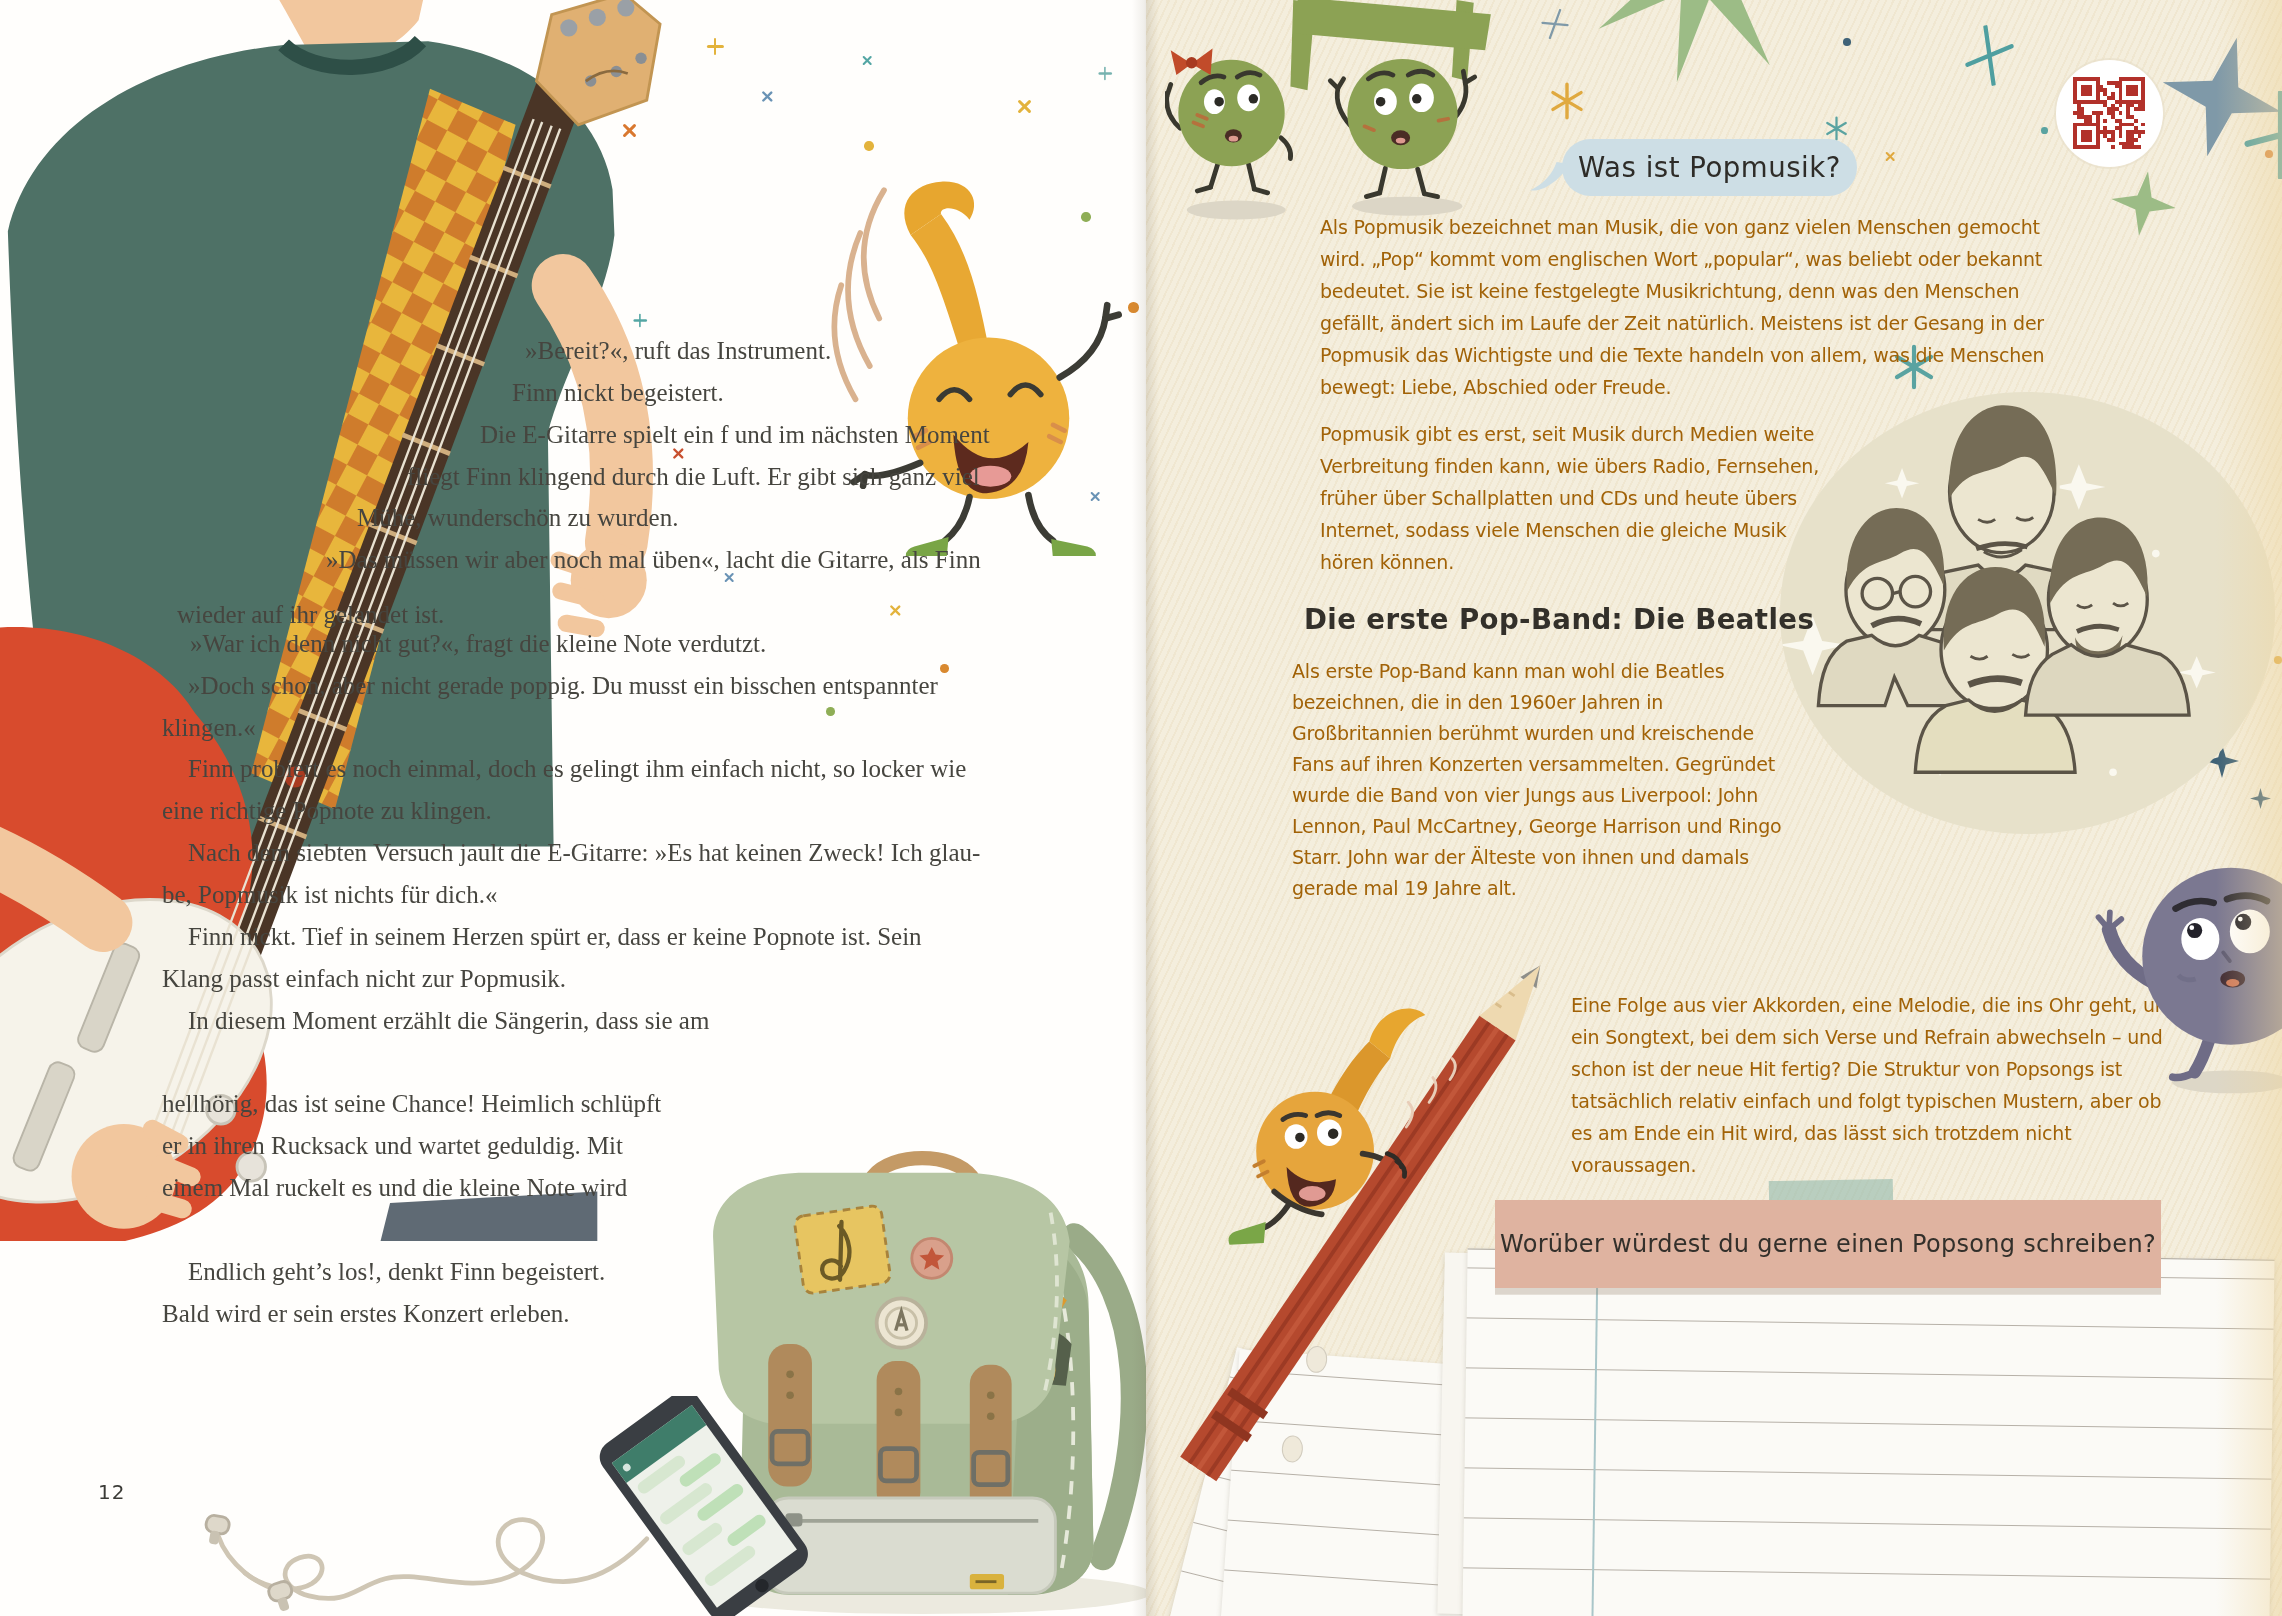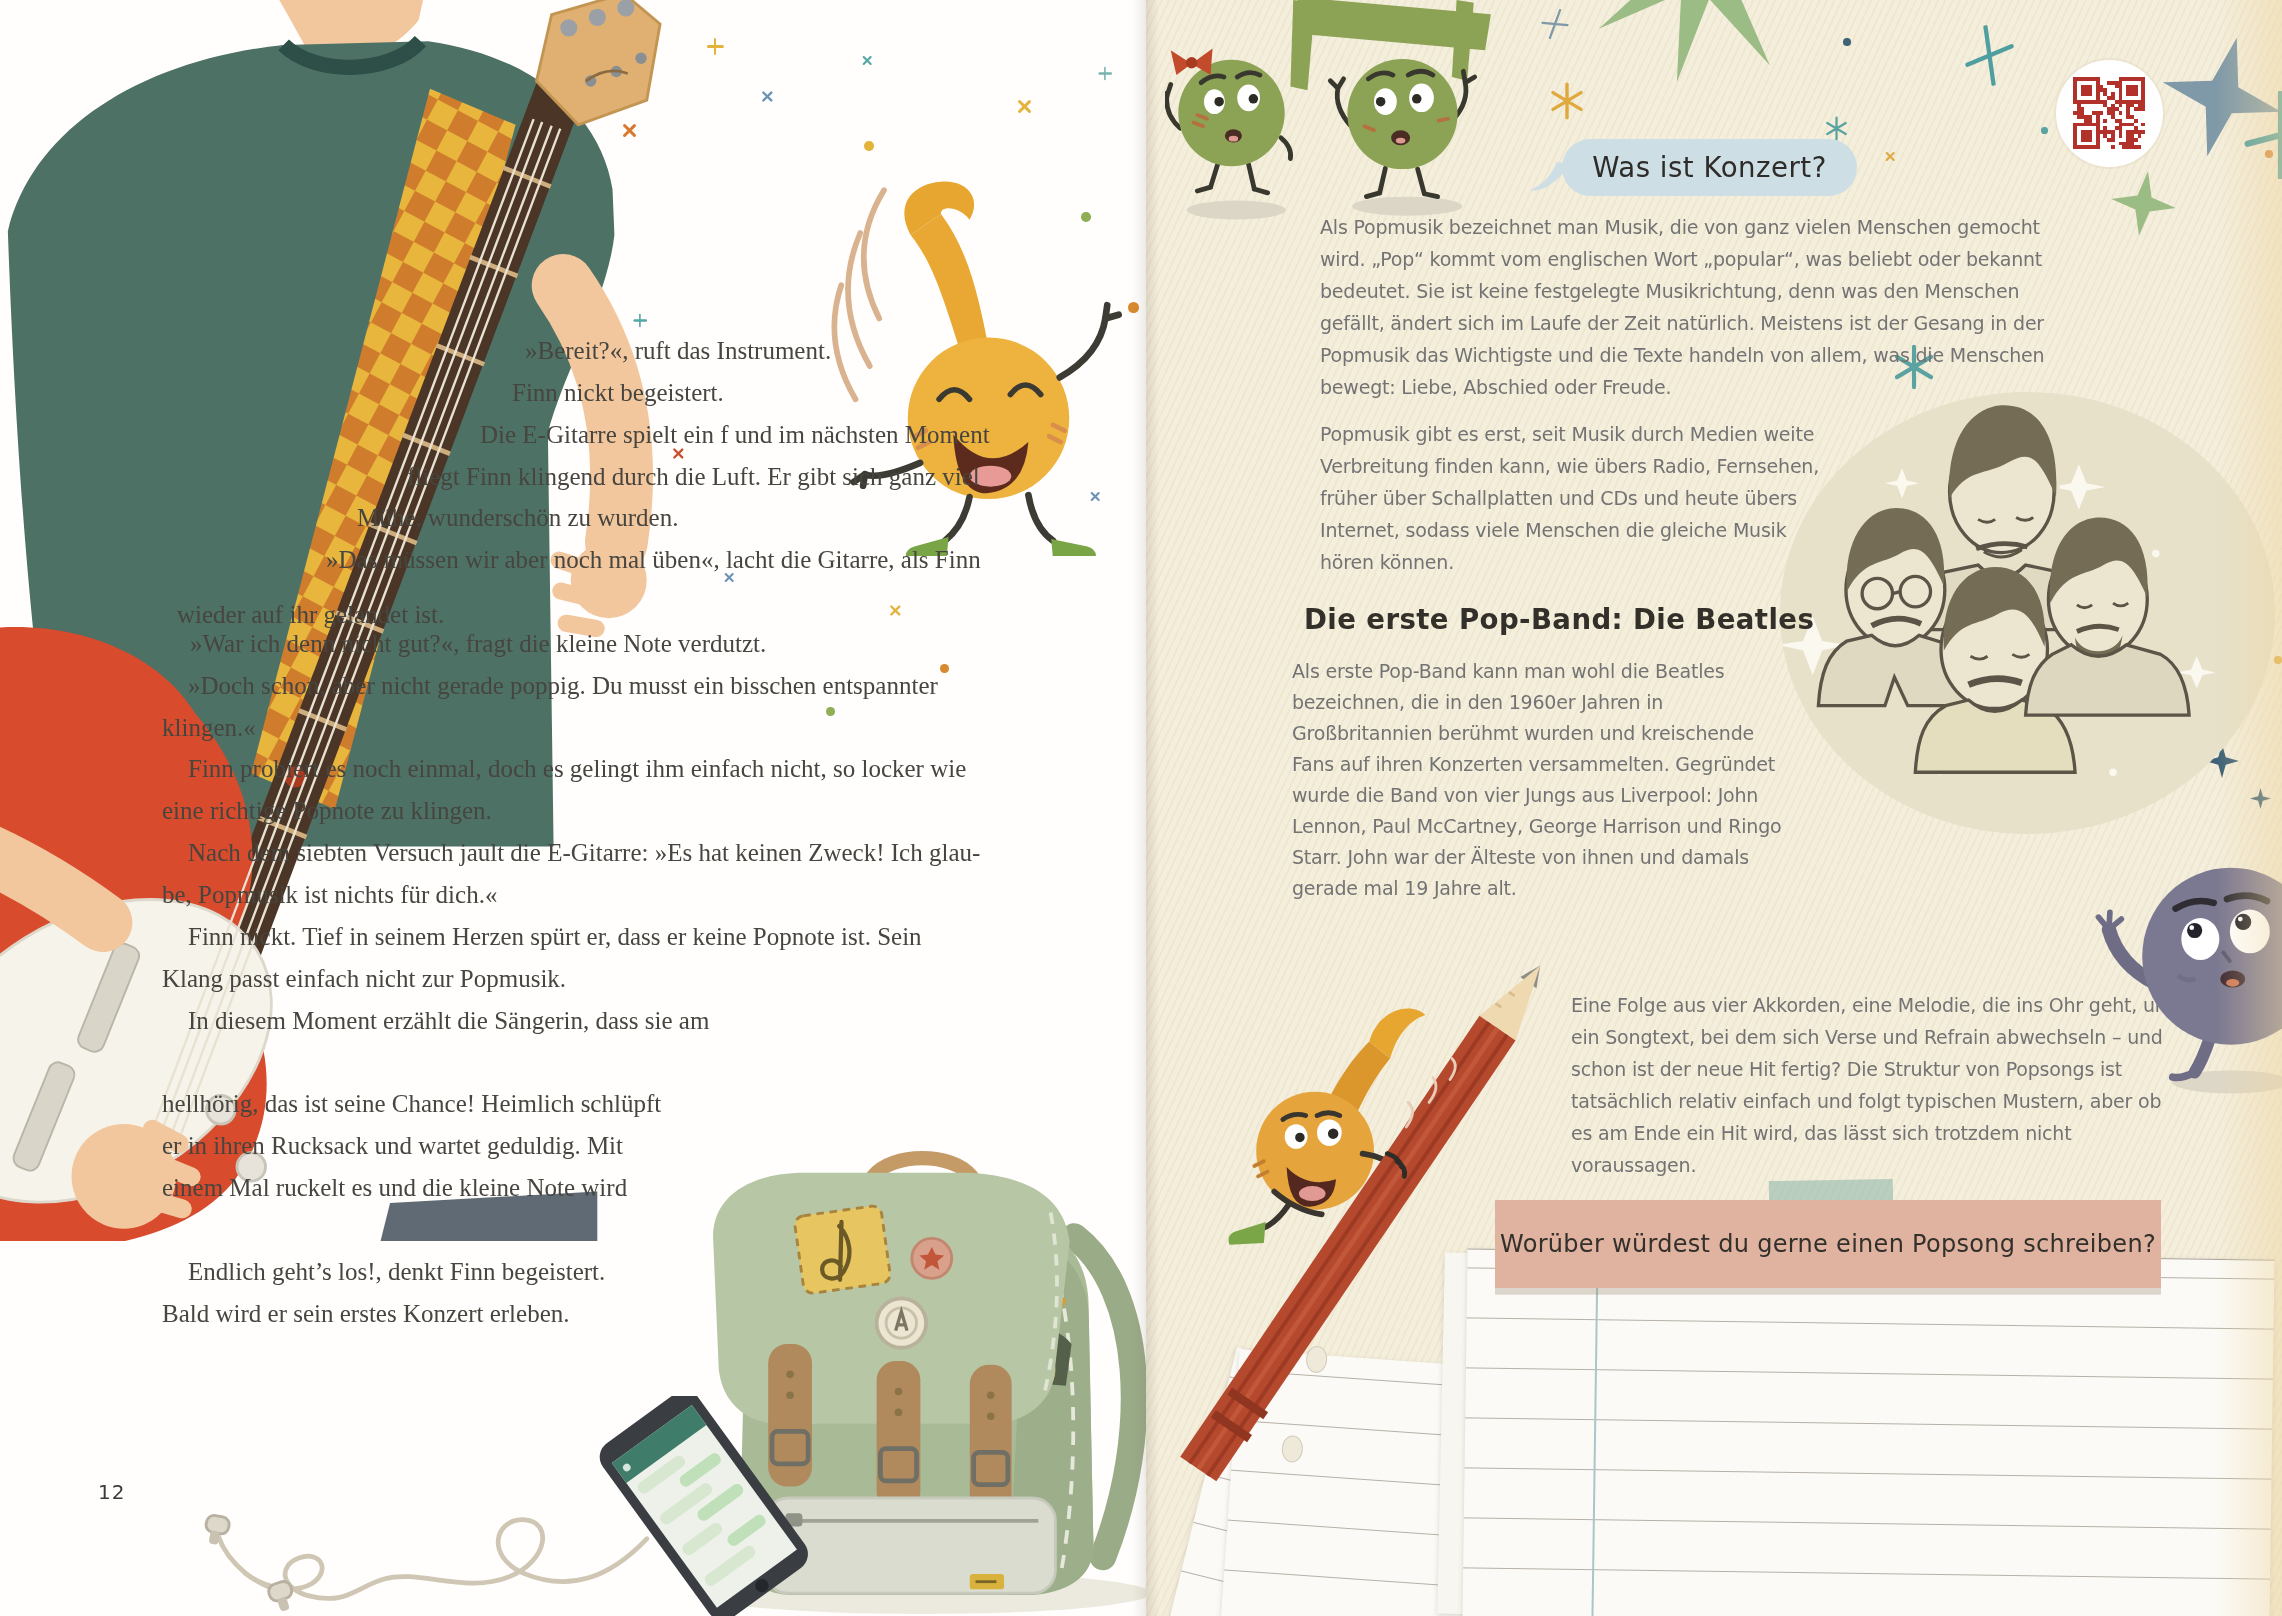--- a/index.html
+++ b/index.html
@@ -20,21 +20,21 @@
   .dot{position:absolute;border-radius:50%;}
   
   #gutter{left:1132px;top:0;width:27px;height:1617px;
     background:linear-gradient(to right,rgba(0,0,0,0),rgba(110,100,80,.10) 45%,rgba(110,100,80,.16) 55%,rgba(0,0,0,0));}
   
   #page-right{left:1146px;top:0;width:1137px;height:1617px;background:#f4eedd;}
   #page-right::before{content:"";position:absolute;inset:0;
     background:repeating-linear-gradient(115deg,rgba(233,219,188,.38) 0 1.9px,rgba(0,0,0,0) 1.9px 6.7px);}
   #page-right::after{content:"";position:absolute;top:0;right:0;width:67px;height:1617px;
     background:linear-gradient(to left,rgba(238,214,160,.5),rgba(238,214,160,0));}
-  .hand{font-family:"DejaVu Sans","Liberation Sans",sans-serif;color:#737373;}
+  .hand{font-family:"DejaVu Sans","Liberation Sans",sans-serif;color:#a16207;}
   .para{position:absolute;font-size:19px;line-height:32px;letter-spacing:-0.2px;}
   .bubble{position:absolute;background:#cddee5;border-radius:32px;display:flex;align-items:center;
           justify-content:center;color:#2e2c28;font-size:27.6px;letter-spacing:0.5px;}
   #heading-beatles{position:absolute;font-size:27.6px;font-weight:bold;color:#33302a;letter-spacing:0.4px;}
   
   .sheet{position:absolute;background:#fbfaf6;box-shadow:0 1.9px 5.7px rgba(120,110,90,.25);}
   .rules{background-image:repeating-linear-gradient(to bottom,rgba(0,0,0,0) 0 49px,#b6b0a7 49px 50px);}
   .hole{position:absolute;width:19px;height:25px;border-radius:50%;background:#efe9da;
         border:1.9px solid #d2ccbe;}
   #prompt-label{position:absolute;left:1495px;top:1200px;width:666px;height:88px;background:#dfb3a0;
@@ -581,21 +581,21 @@
           <div style="grid-row-start: 19; grid-column-start: 16;"></div>
           <div style="grid-row-start: 19; grid-column-start: 17;"></div>
           <div style="grid-row-start: 19; grid-column-start: 18;"></div>
         </div>
     </div>
 
     <div class="bubble hand" style="left:416px;top:139px;width:295px;height:57px">
       <svg width="44" height="32" style="position:absolute;left:-34px;top:23px" viewBox="0 0 46 34">
         <path d="M44,2 C30,24 12,32 2,30 C16,24 26,12 30,0 Z" fill="#cddee5"></path>
       </svg>
-      <span>Was ist Konzert?</span>
+      <span>Was ist Popmusik?</span>
     </div>
 
     <div class="para hand abs" style="left:174px;top:211px;width:751px">Als Popmusik bezeichnet man Musik, die von ganz vielen Menschen gemocht wird. „Pop“ kommt vom englischen Wort „popular“, was beliebt oder bekannt bedeutet. Sie ist keine festgelegte Musikrichtung, denn was den Menschen gefällt, ändert sich im Laufe der Zeit natürlich. Meistens ist der Gesang in der Popmusik das Wichtigste und die Texte handeln von allem, was die Menschen bewegt: Liebe, Abschied oder Freude.</div>
 
     <div class="para hand abs" style="left:174px;top:418px;width:504px">Popmusik gibt es erst, seit Musik durch Medien weite Verbreitung finden kann, wie übers Radio, Fernsehen, früher über Schallplatten und CDs und heute übers Internet, sodass viele Menschen die gleiche Musik hören können.</div>
 
     <div class="abs" style="left:634px;top:392px;width:495px;height:442px;border-radius:50%;background:#e7e1ca;overflow:hidden">
       <svg width="495" height="442" viewBox="0 0 520 465">
         <g fill="#faf8ef">
           <polygon points="34,236 44,262 70,266 44,272 34,298 24,272 -2,266 24,262"></polygon>

